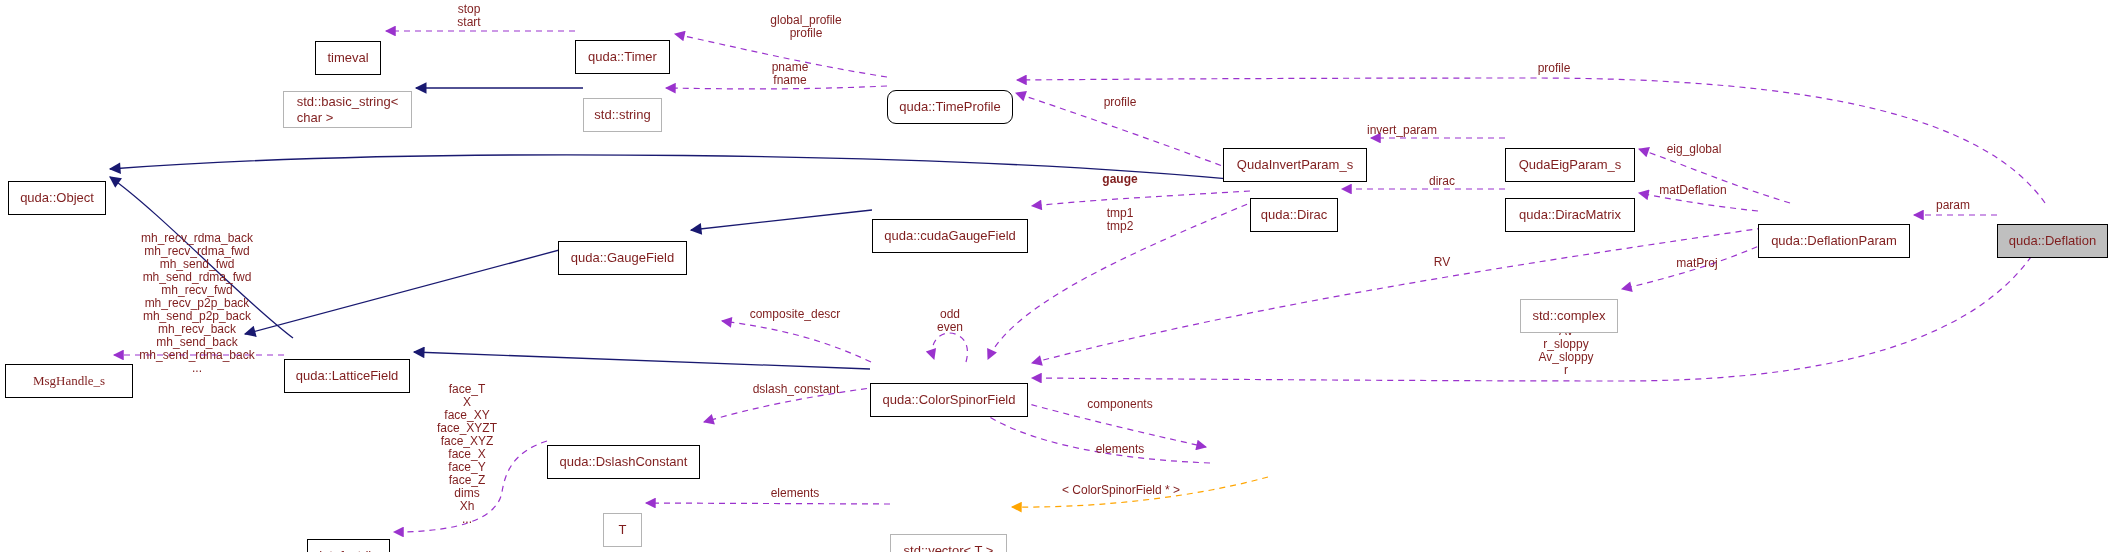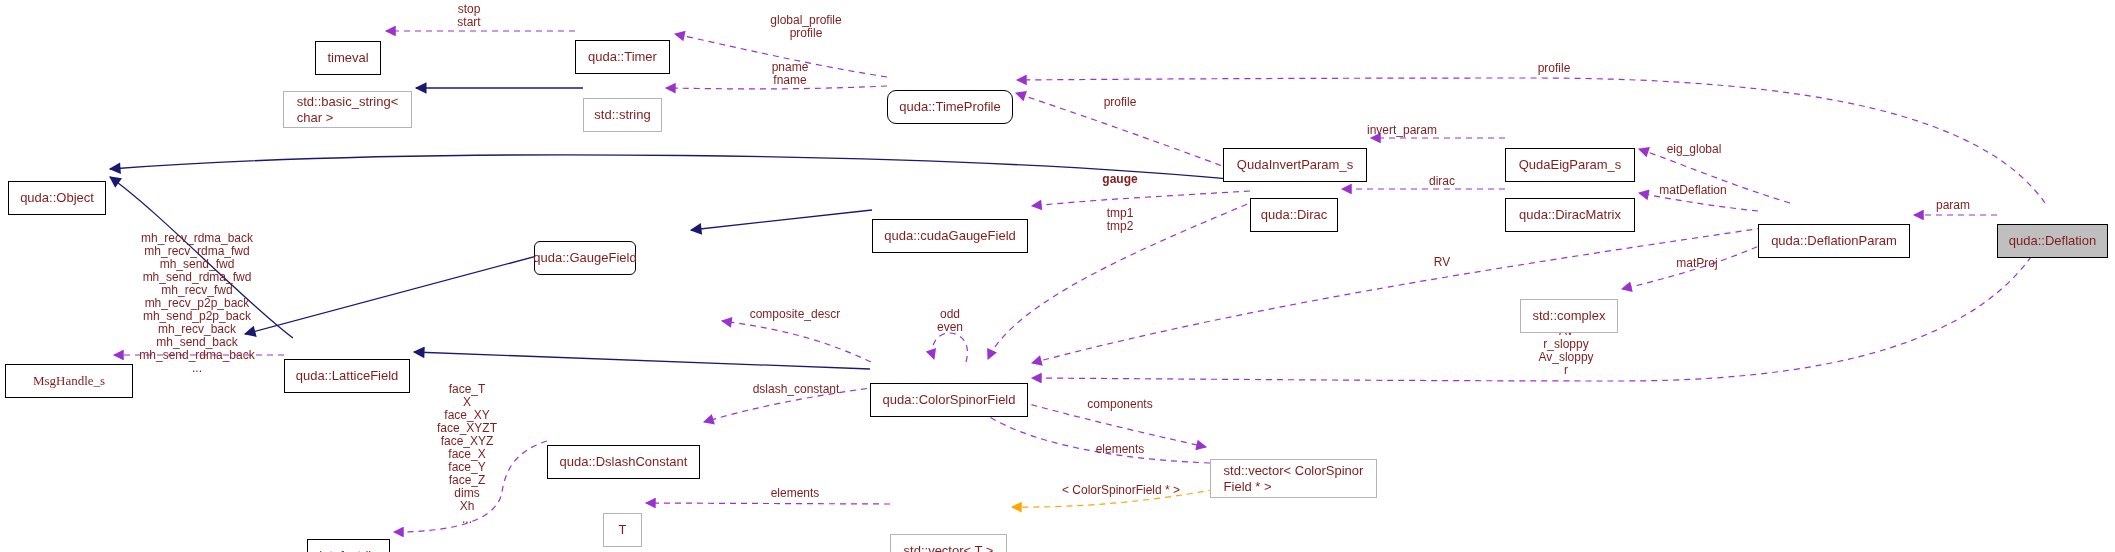--- a/index.html
+++ b/index.html
@@ -129,25 +129,23 @@
 char &gt;</div>
     <div class="node external" style="left: 583px; top: 77px; width: 79px; height: 22px;">std::string</div>
     <div class="node project" style="left: 887px; top: 69px; width: 126px; height: 23px; border-radius: 9px;">quda::TimeProfile</div>
     <div class="node project" style="left: 1223px; top: 127px; width: 144px; height: 23px;">QudaInvertParam_s</div>
     <div class="node project" style="left: 1505px; top: 127px; width: 130px; height: 23px;">QudaEigParam_s</div>
     <div class="node project" style="left: 1250px; top: 177px; width: 88px; height: 23px;">quda::Dirac</div>
     <div class="node project" style="left: 1505px; top: 177px; width: 130px; height: 23px;">quda::DiracMatrix</div>
     <div class="node plain" style="left: 1758px; top: 203px; width: 152px; height: 32px;">quda::DeflationParam</div>
     <div class="node focus" style="left: 1997px; top: 203px; width: 111px; height: 24px;">quda::Deflation</div>
     <div class="node plain" style="left: 8px; top: 160px; width: 98px; height: 23px;">quda::Object</div>
-    <div class="node project" style="left: 534px; top: 220px; width: 102px; height: 24px; border-radius: 6px;">quda::GaugeField</div>
+    <div class="node project" style="left: 558px; top: 220px; width: 129px; height: 24px;">quda::GaugeField</div>
     <div class="node project" style="left: 872px; top: 198px; width: 156px; height: 24px;">quda::cudaGaugeField</div>
     <div class="node project" style="left: 284px; top: 338px; width: 126px; height: 25px;">quda::LatticeField</div>
     <div class="node plain" style="left: 5px; top: 343px; width: 128px; height: 24px; font-family: Liberation Serif, serif;">MsgHandle_s</div>
     <div class="node project" style="left: 870px; top: 362px; width: 158px; height: 25px;">quda::ColorSpinorField</div>
     <div class="node external" style="left: 1520px; top: 278px; width: 98px; height: 24px;">std::complex</div>
     <div class="node project" style="left: 547px; top: 424px; width: 153px; height: 23px;">quda::DslashConstant</div>
     <div class="node plain" style="left: 307px; top: 518px; width: 83px; height: 25px;">int_fastdiv</div>
     <div class="node external" style="left: 603px; top: 492px; width: 39px; height: 20px;">T</div>
     <div class="node external" style="left: 890px; top: 513px; width: 117px; height: 20px;">std::vector&lt; T &gt;</div>
-    <div class="node external" style="left: 1210px; top: 438px; width: 167px; height: 39px;">std::vector&lt; ColorSpinor
-Field * &gt;</div>
   </div>
 
 </body></html>

